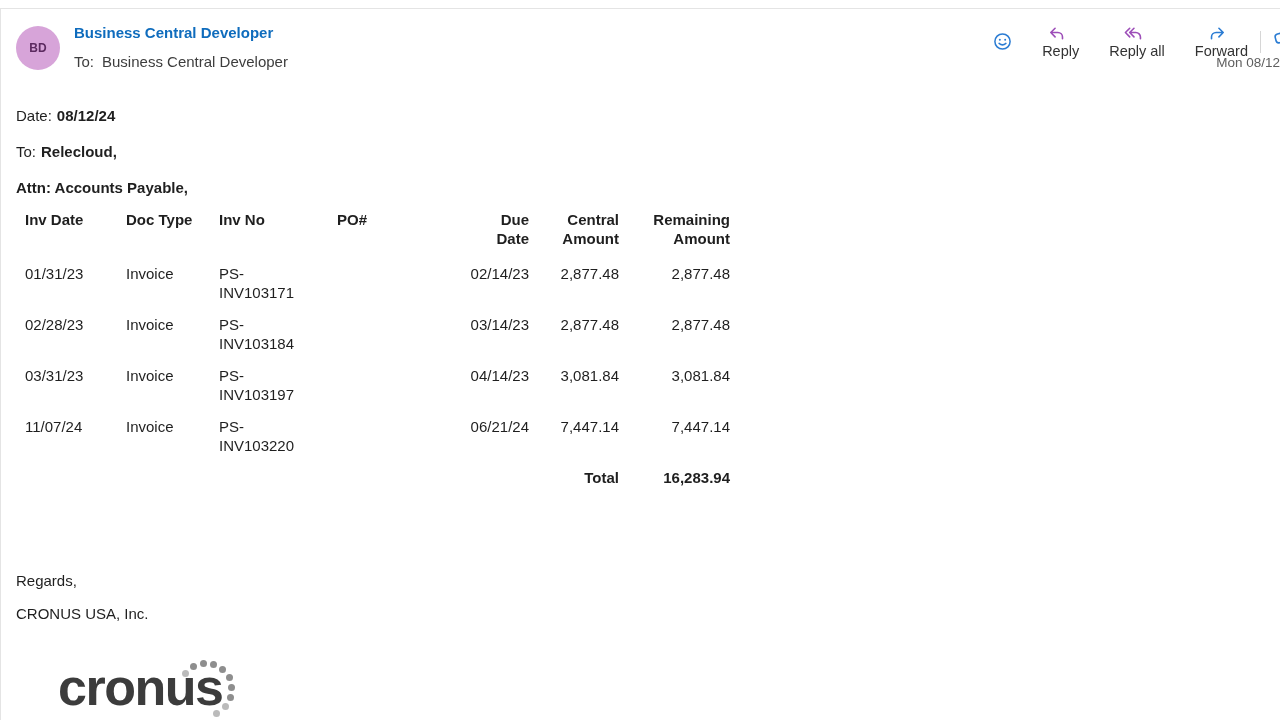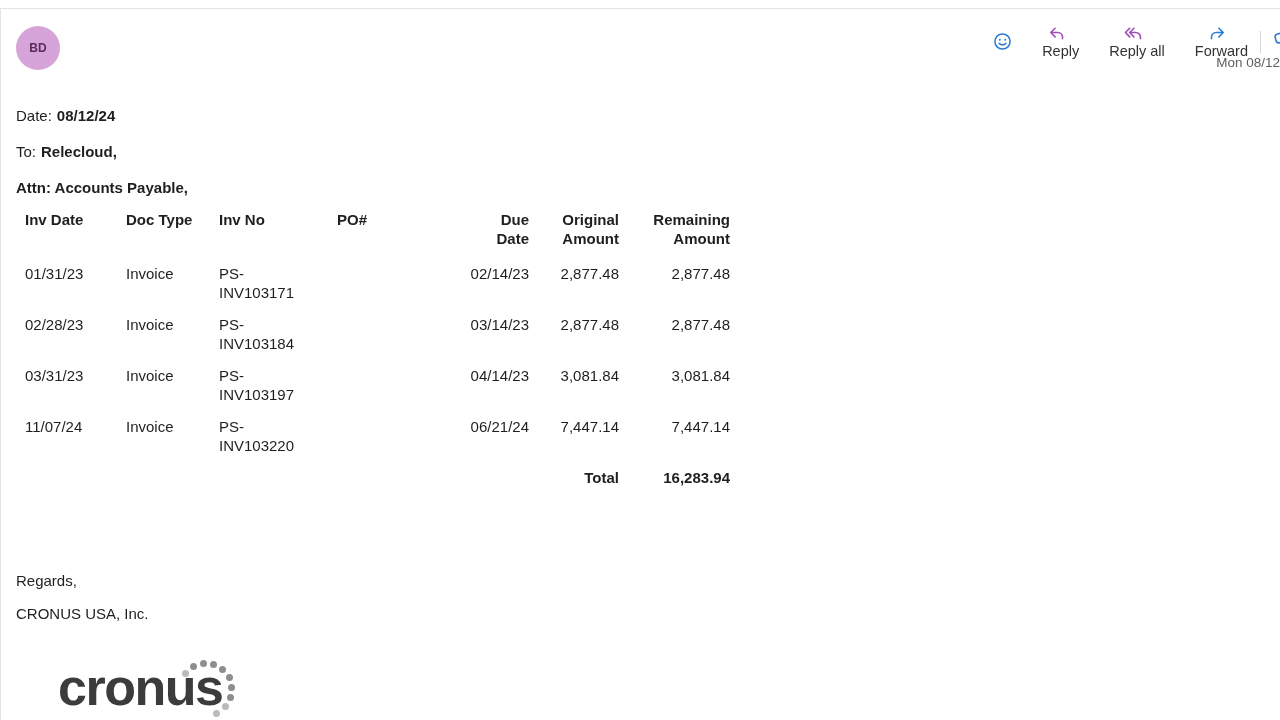--- a/index.html
+++ b/index.html
@@ -64,20 +64,26 @@
     background:#8e8e8e; }
 </style>
 </head>
 <body>
 
 <div class="email-pane">
 
   <div class="msg-header">
     <div class="avatar">BD</div>
 
+    <div class="sender-block">
+      <div class="sender-name">Business Central Developer</div>
+      <div class="to-line">
+        <span class="to-label">To:</span><span>Business Central Developer</span>
+      </div>
+    </div>
 
     <div class="actions">
       <div class="action-btn">
         <span class="icon">
           <svg width="19" height="19" viewBox="0 0 20 20">
             <circle cx="10" cy="10" r="8" fill="none" stroke="#2b7cd3" stroke-width="1.6"></circle>
             <circle cx="7.2" cy="8.2" r="1.05" fill="#2b7cd3"></circle>
             <circle cx="12.8" cy="8.2" r="1.05" fill="#2b7cd3"></circle>
             <path d="M6.4 12 q3.6 3.1 7.2 0" fill="none" stroke="#2b7cd3" stroke-width="1.6" stroke-linecap="round"></path>
           </svg>
@@ -142,21 +148,21 @@
           <col class="c6">
           <col class="c7">
       </colgroup>
       <thead>
         <tr>
           <th>Inv Date</th>
           <th>Doc Type</th>
           <th>Inv No</th>
           <th>PO#</th>
           <th class="r"><span class="h-due">Due Date</span></th>
-          <th class="r"><span class="h-orig">Original Amount</span></th>
+          <th class="r"><span class="h-orig">Central Amount</span></th>
           <th class="r"><span class="h-rem">Remaining Amount</span></th>
         </tr>
       </thead>
       <tbody>
         <tr>
           <td>01/31/23</td>
           <td>Invoice</td>
           <td><span class="w-narrow">PS-INV103171</span></td>
           <td></td>
           <td class="r">02/14/23</td>

